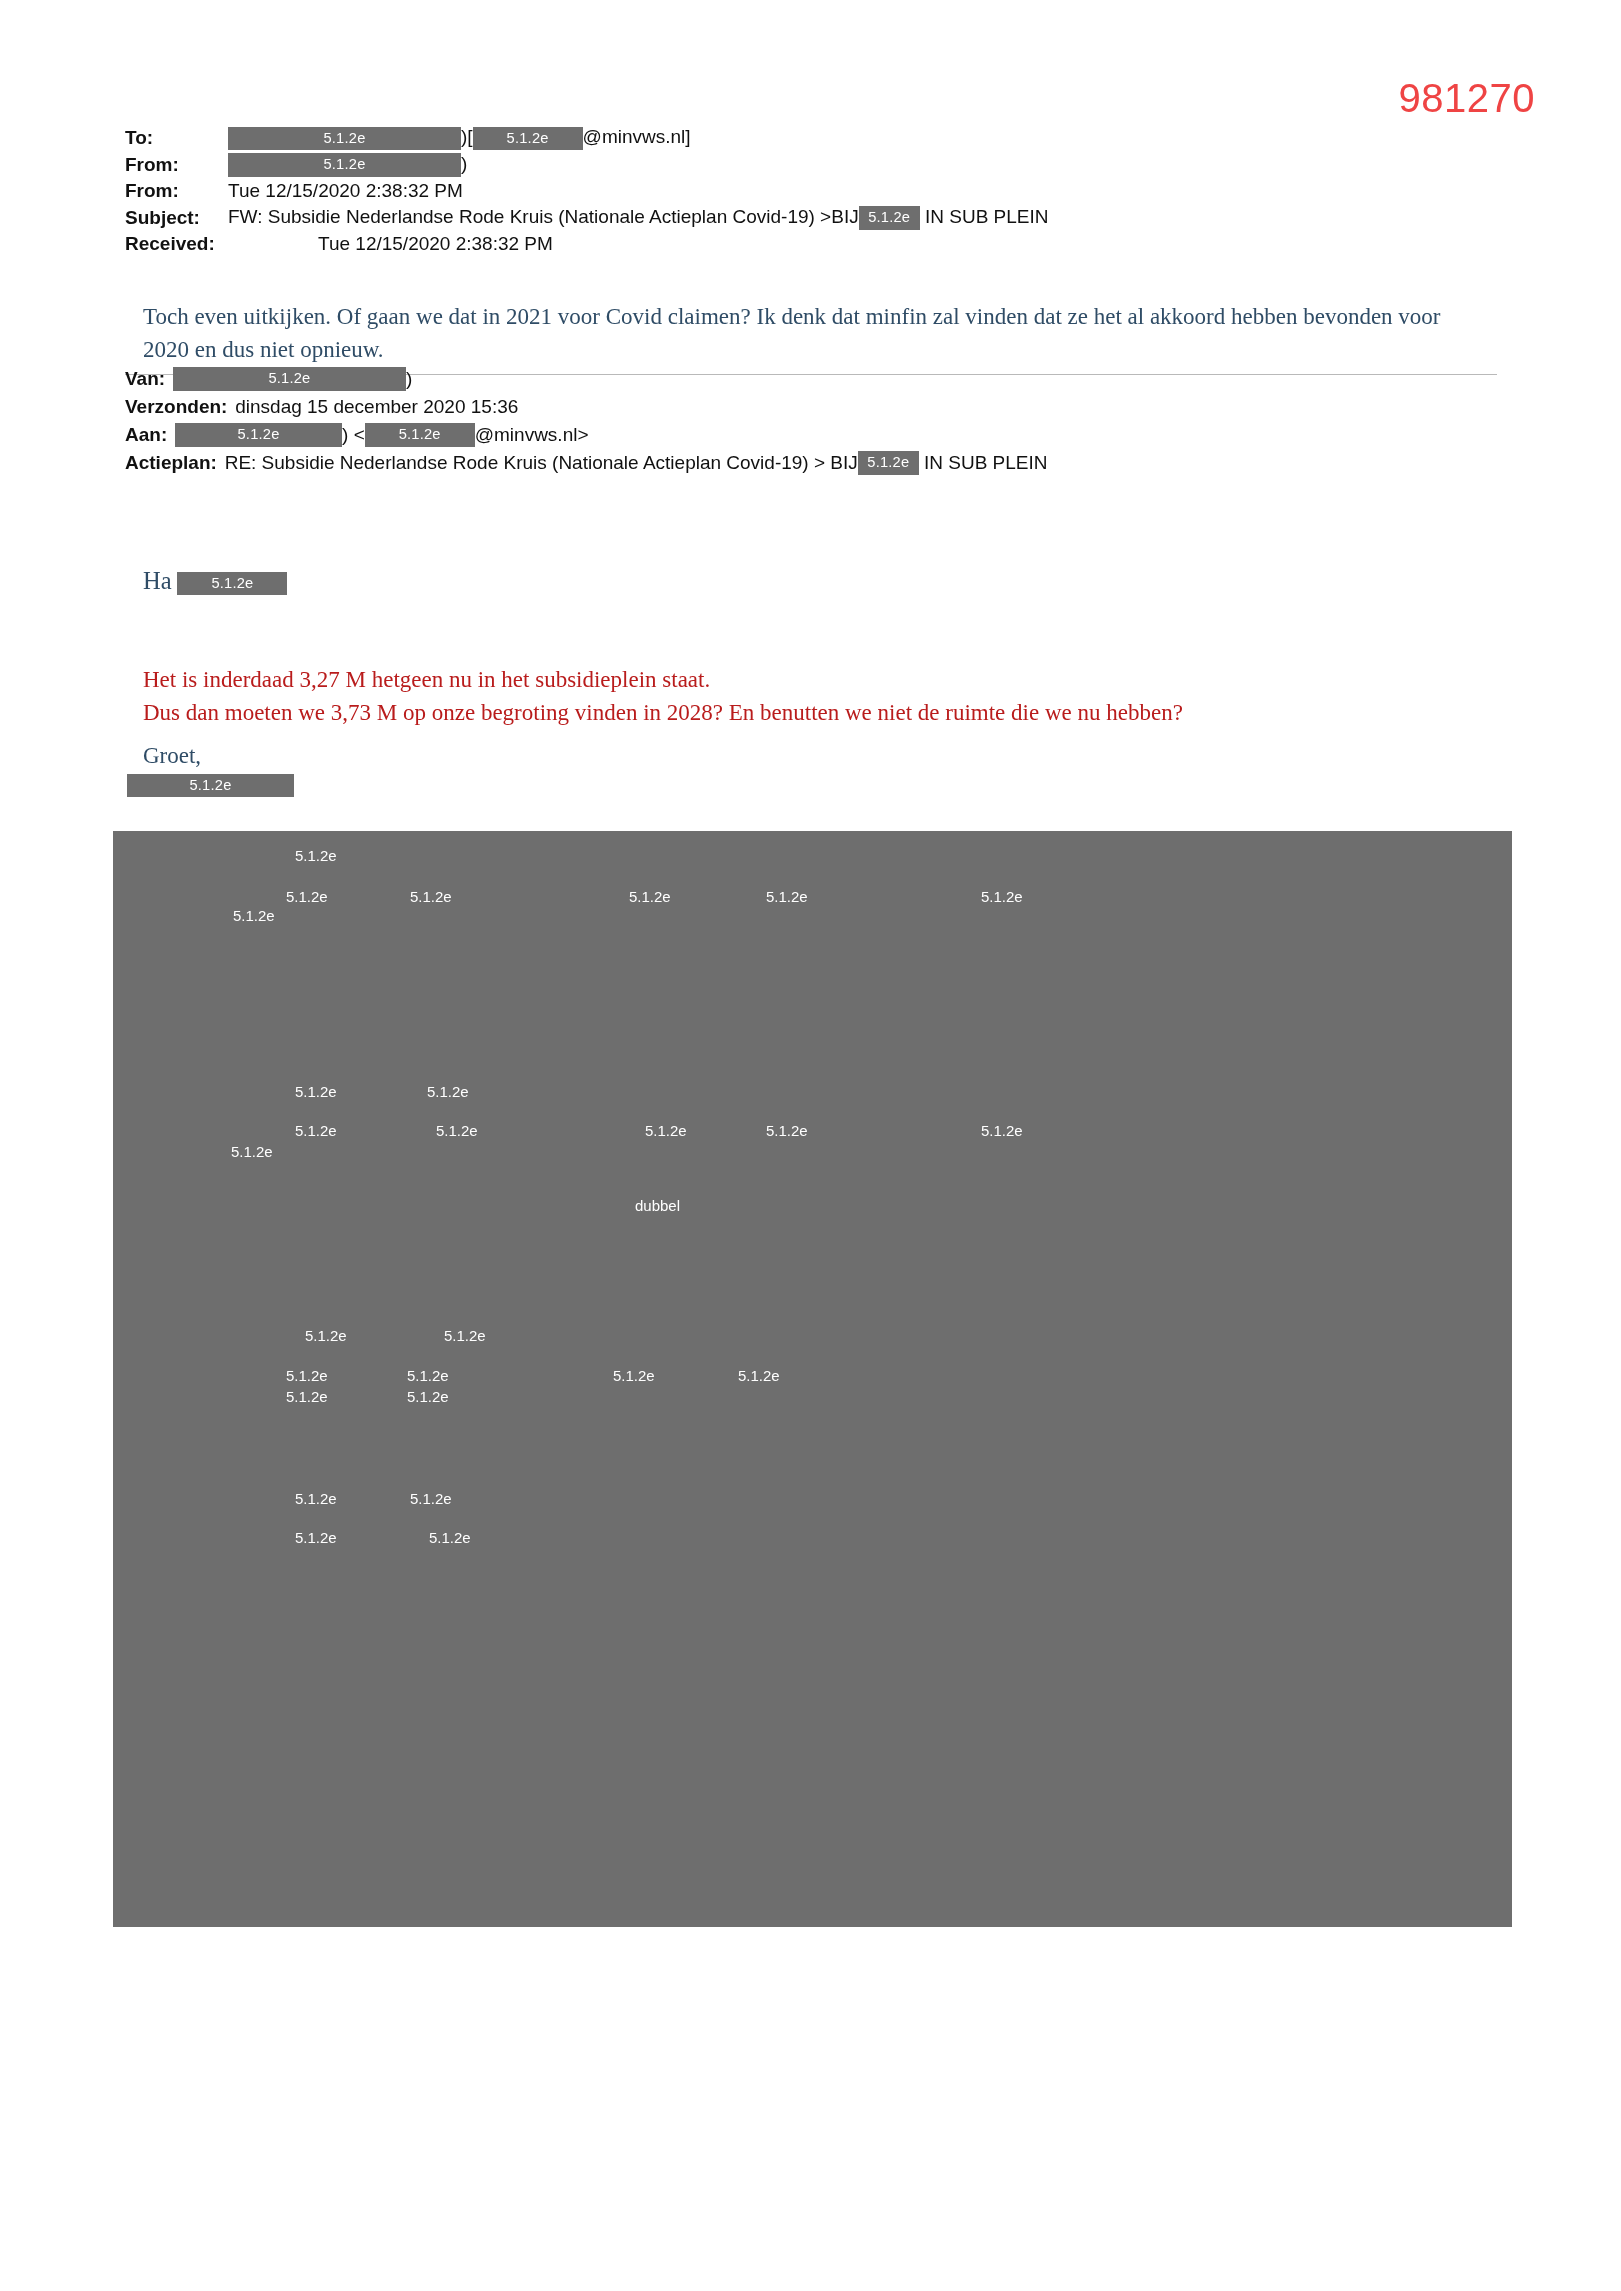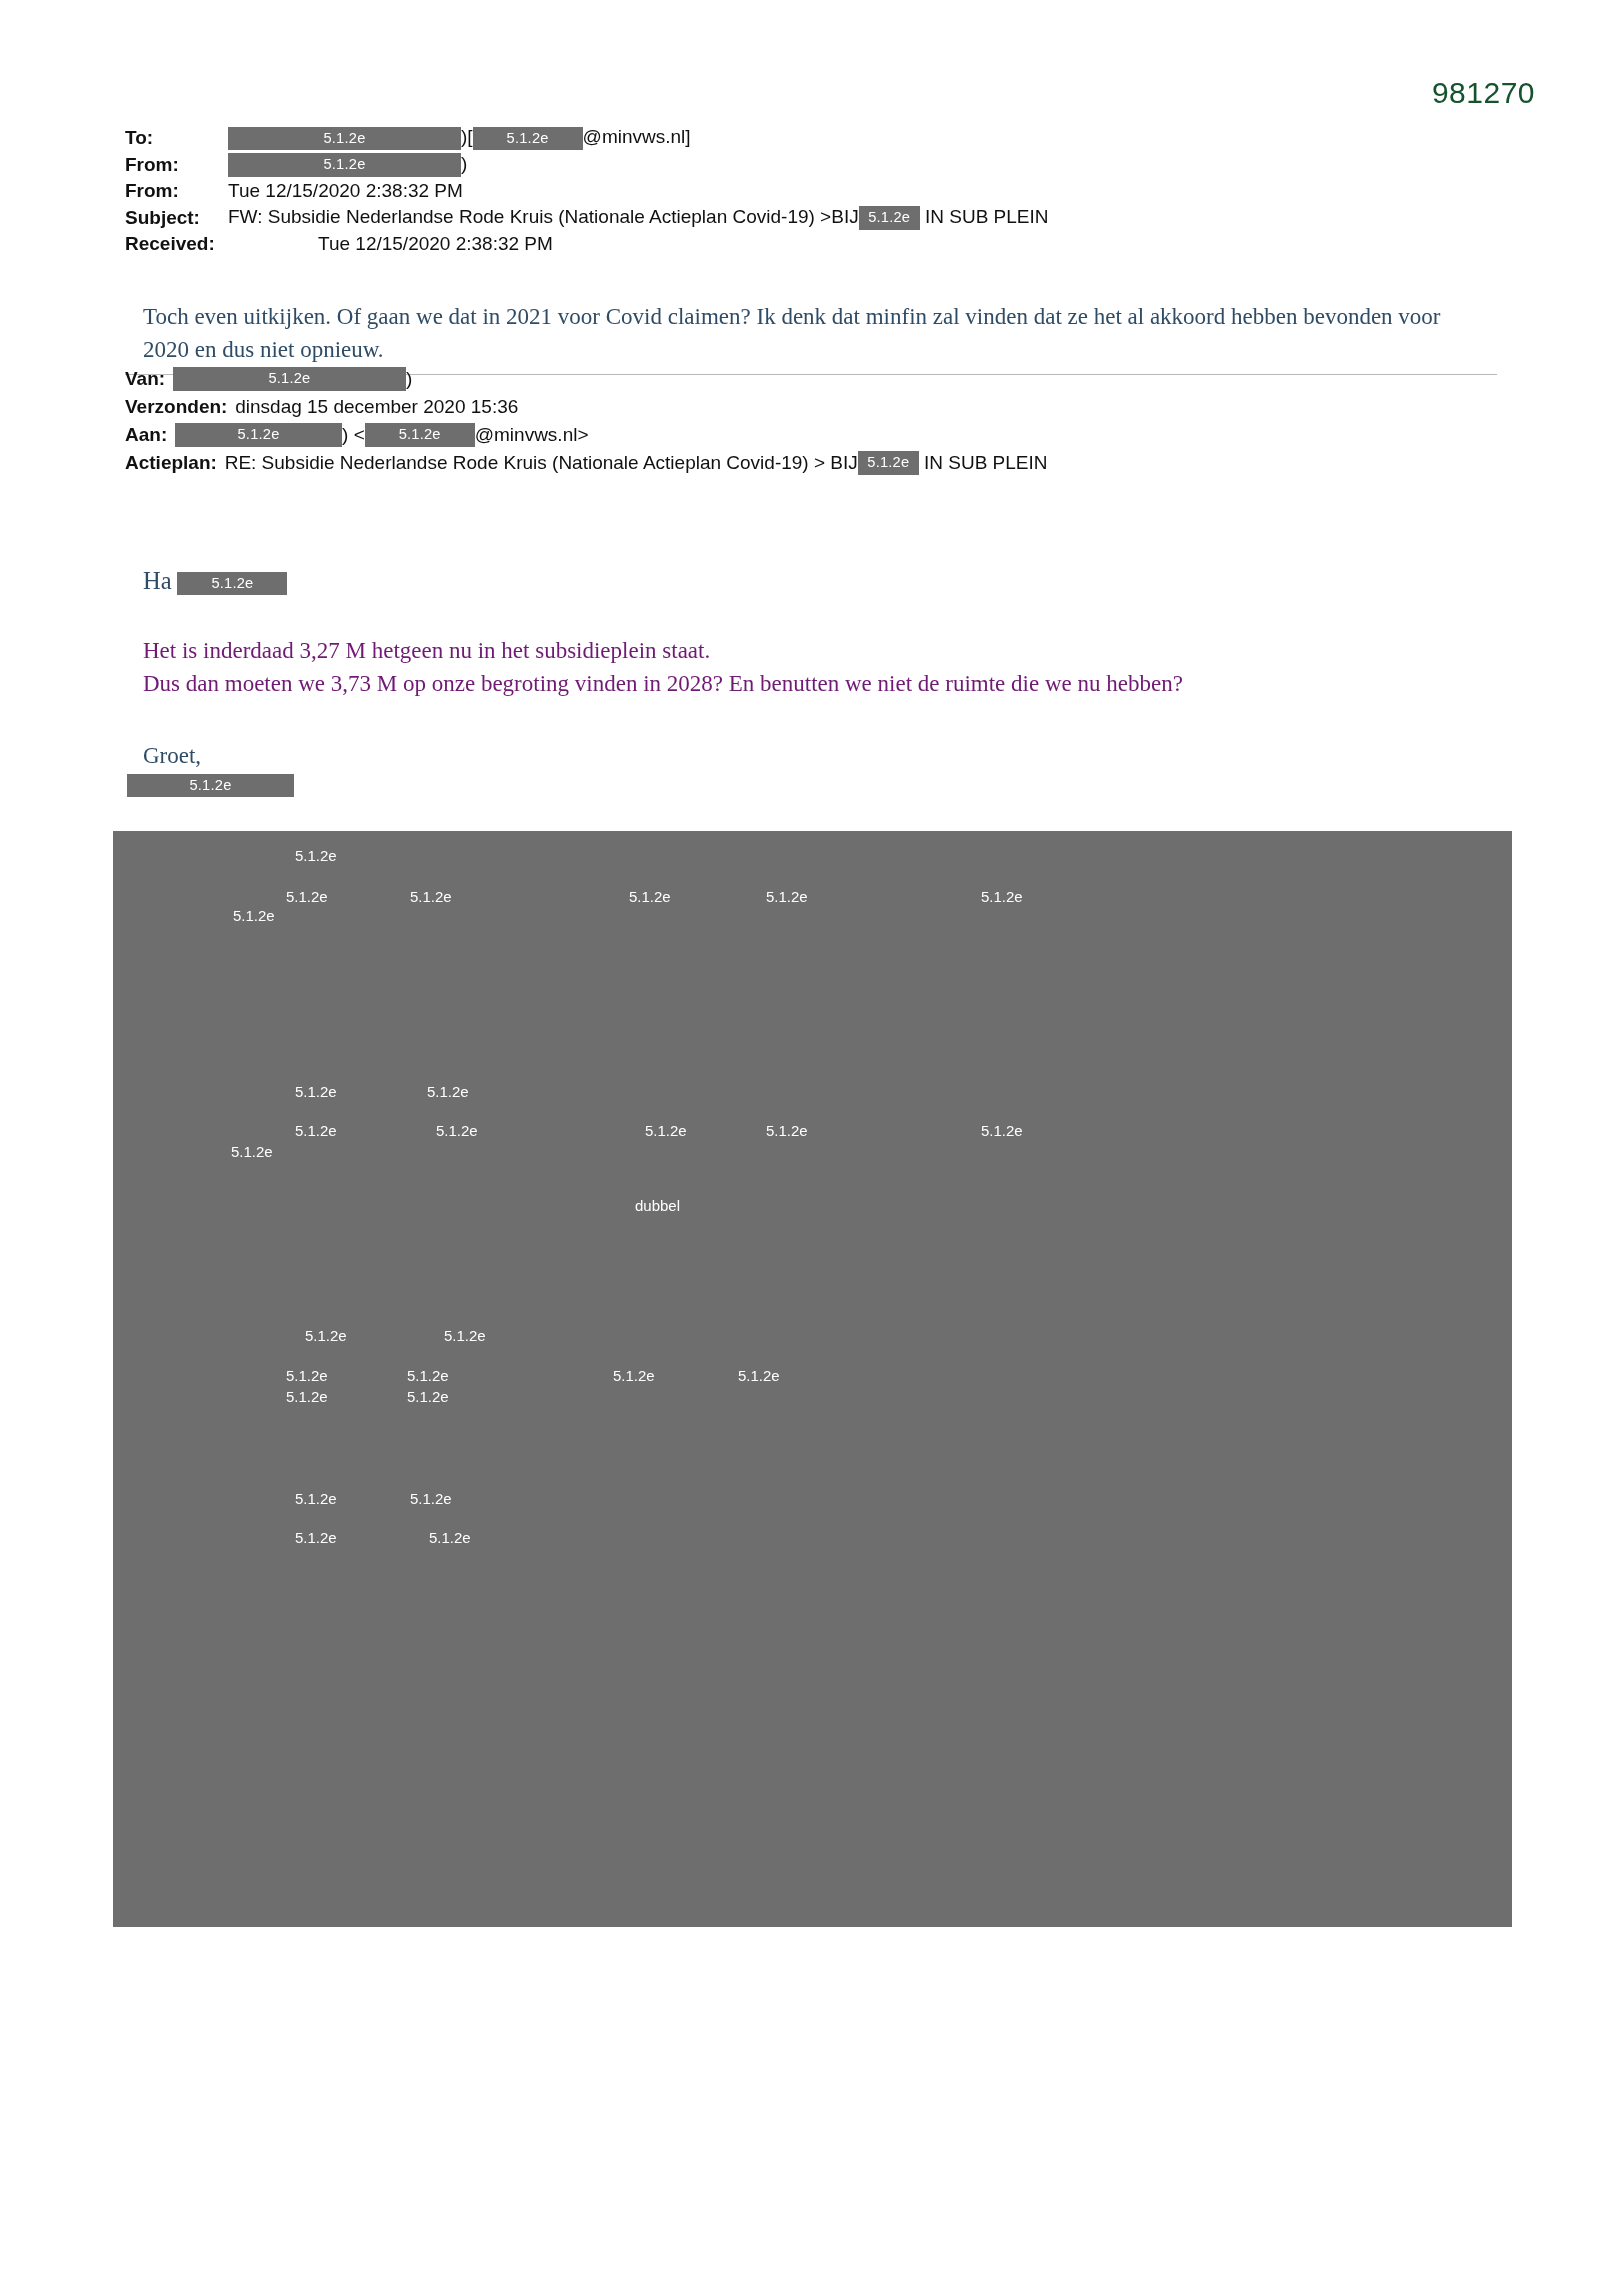--- a/index.html
+++ b/index.html
@@ -19,23 +19,23 @@
     position: absolute;
     inset: 0;
     background: #fff;
   }
 
   
   .doc-number {
     position: absolute;
     top: 76px;
     right: 86px;
-    font-size: 30px;
+    font-size: 40px;
     letter-spacing: 0.5px;
-    color: #14532d;
+    color: #ef4444;
     font-family: "Liberation Sans", sans-serif;
   }
 
   
   .redact {
     display: inline-block;
     background: #6e6e6e;
     color: #ffffff;
     font-size: 14.7px;
     font-family: "Liberation Sans", sans-serif;
@@ -124,25 +124,25 @@
     font-family: "Liberation Serif", serif;
     color: #2f4c66;
     display: flex;
     align-items: flex-end;
   }
   .greet .redact { margin-left: 5.9px; }
 
   .para2 {
     position: absolute;
     left: 143px;
-    top: 635px;
+    top: 664px;
     width: 1333px;
     font-size: 23px;
     line-height: 1.42;
-    color: #701a75;
+    color: #b91c1c;
     font-family: "Liberation Serif", serif;
   }
 
   .groet {
     position: absolute;
     left: 143px;
     top: 743px;
     font-size: 23px;
     color: #2f4c66;
     font-family: "Liberation Serif", serif;

